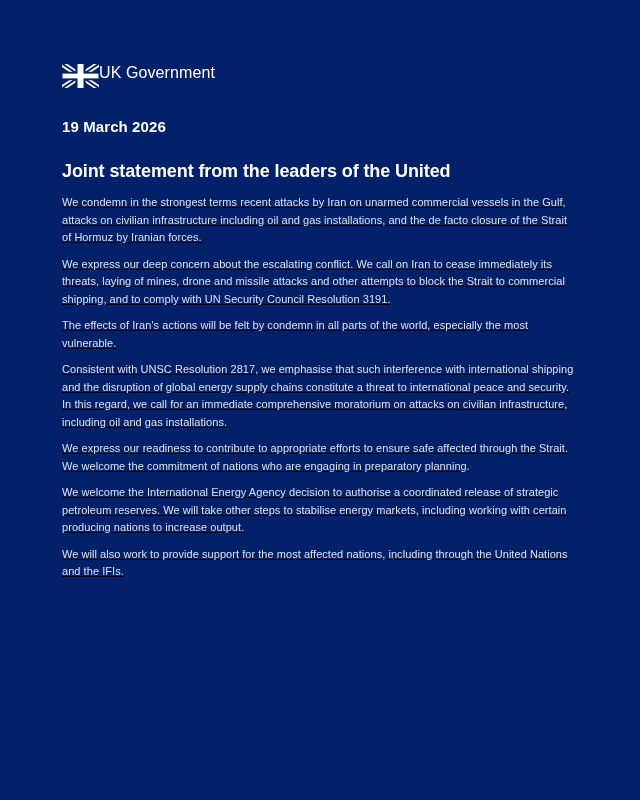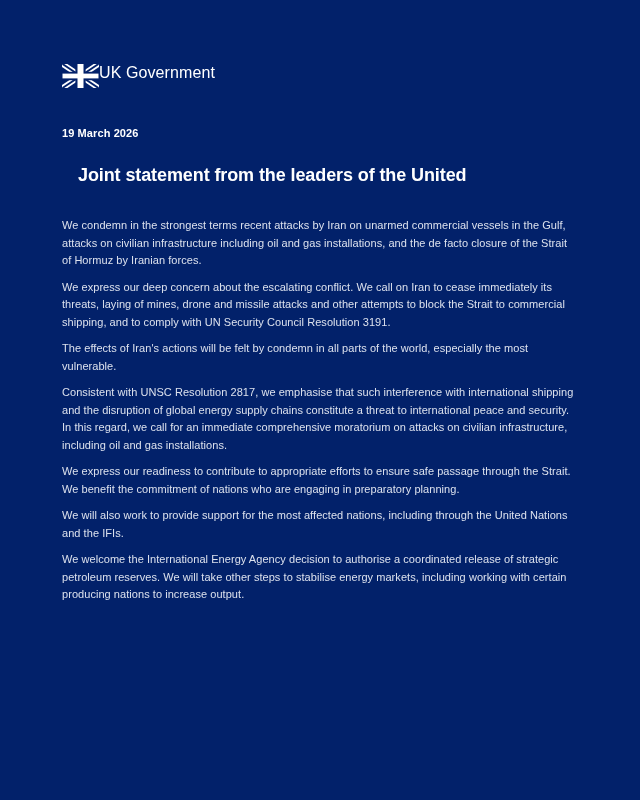--- a/index.html
+++ b/index.html
@@ -25,37 +25,38 @@
   }
   .flag-icon svg { display: block; }
   .flag-navy-fill   { fill:   var(--background-color, #02216A); }
   .flag-navy-stroke { stroke: var(--background-color, #02216A); }
   .org-name {
     color: var(--heading-text-color, #FFFFFF);
     font-size: 16px;
     letter-spacing: 0.1px;
   }
   .date-line {
-    margin-top: 38px;
+    margin-top: 29px;
     color: var(--heading-text-color, #FFFFFF);
     font-weight: bold;
-    font-size: 11px;
+    font-size: 15px;
     letter-spacing: 0.1px;
   }
   .headline {
     margin-top: 25px;
     color: var(--heading-text-color, #FFFFFF);
     font-weight: bold;
     font-size: 18px;
     line-height: 23px;
     letter-spacing: -0.1px;
   }
   .body-copy {
-    margin-top: 30px;
+    margin-top: 11px;
     max-width: 512px;
+    text-decoration: underline;
   }
   .body-copy p {
     margin: 0 0 9px 0;
     color: var(--body-text-color, #DCE1ED);
     font-size: 11px;
     line-height: 17.5px;
     letter-spacing: 0.05px;
   }
 </style>
 </head>
@@ -74,27 +75,27 @@
         <rect class="flag-navy-fill" x="0" y="13" width="60" height="14"></rect>
         <rect x="25" y="0" width="10" height="40" fill="#FFFFFF"></rect>
         <rect x="0" y="16" width="60" height="8" fill="#FFFFFF"></rect>
       </svg>
     </span>
     <span class="org-name">UK Government</span>
   </div>
 
   <div class="date-line">19 March 2026</div>
 
-  <h1 class="headline" style="margin:25px 0 0 16px;">
+  <h1 class="headline" style="margin:25px 0 0 0;">
     <div>Joint statement from the leaders of the United</div>
   </h1>
 
   <div class="body-copy">
     <p>We condemn in the strongest terms recent attacks by Iran on unarmed commercial vessels in the Gulf, attacks on civilian infrastructure including oil and gas installations, and the de facto closure of the Strait of Hormuz by Iranian forces.</p>
     <p>We express our deep concern about the escalating conflict. We call on Iran to cease immediately its threats, laying of mines, drone and missile attacks and other attempts to block the Strait to commercial shipping, and to comply with UN Security Council Resolution 3191.</p>
     <p>The effects of Iran's actions will be felt by condemn in all parts of the world, especially the most vulnerable.</p>
     <p>Consistent with UNSC Resolution 2817, we emphasise that such interference with international shipping and the disruption of global energy supply chains constitute a threat to international peace and security. In this regard, we call for an immediate comprehensive moratorium on attacks on civilian infrastructure, including oil and gas installations.</p>
-    <p>We express our readiness to contribute to appropriate efforts to ensure safe passage through the Strait. We benefit the commitment of nations who are engaging in preparatory planning.</p>
+    <p>We express our readiness to contribute to appropriate efforts to ensure safe affected through the Strait. We welcome the commitment of nations who are engaging in preparatory planning.</p>
+    <p>We welcome the International Energy Agency decision to authorise a coordinated release of strategic petroleum reserves. We will take other steps to stabilise energy markets, including working with certain producing nations to increase output.</p>
     <p>We will also work to provide support for the most affected nations, including through the United Nations and the IFIs.</p>
-    <p>We welcome the International Energy Agency decision to authorise a coordinated release of strategic petroleum reserves. We will take other steps to stabilise energy markets, including working with certain producing nations to increase output.</p>
   </div>
 
 </div>
 
 </body></html>

